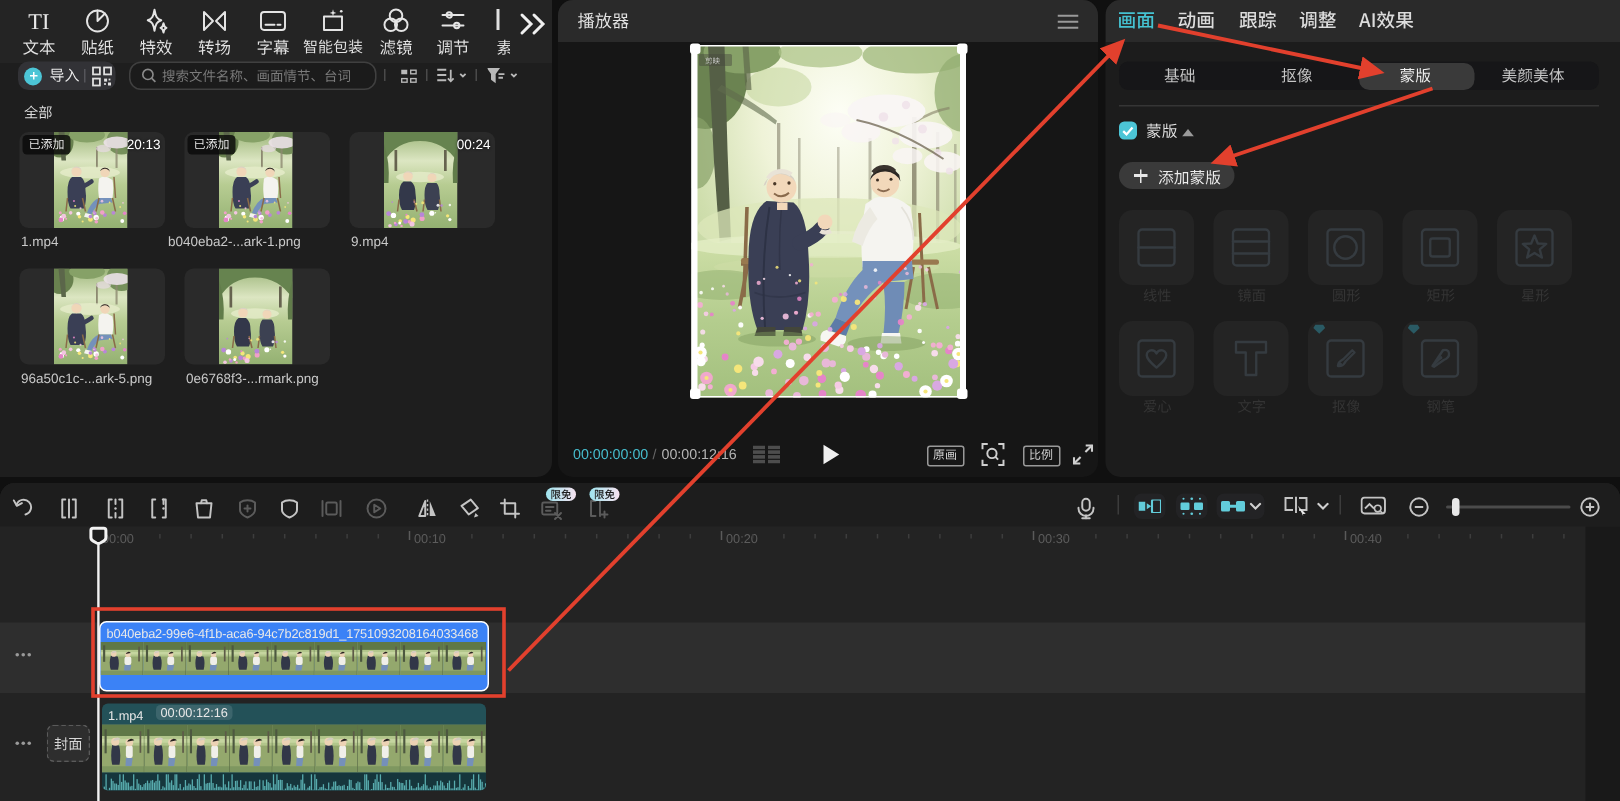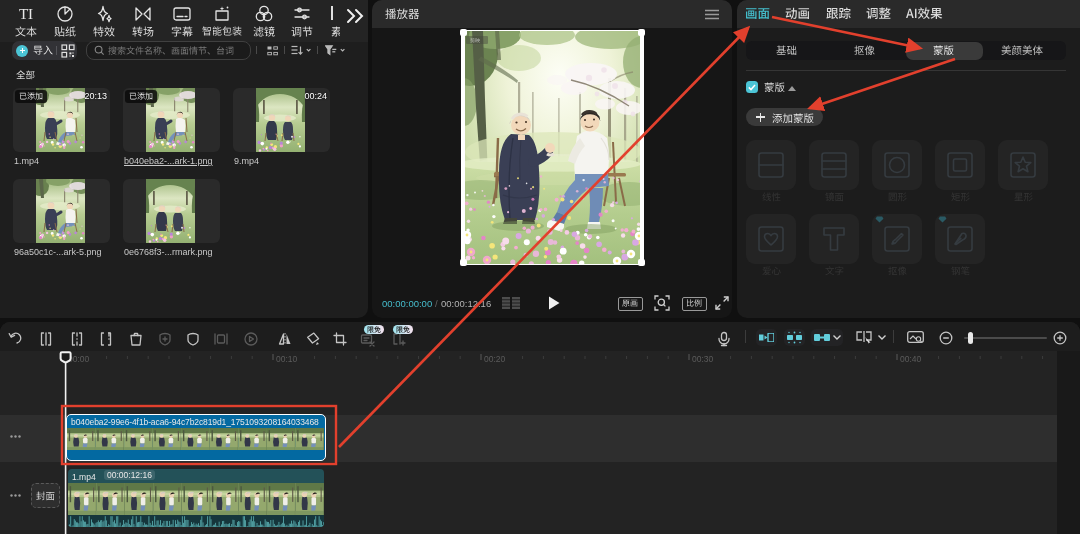--- a/index.html
+++ b/index.html
@@ -446,21 +446,21 @@
             </g>
             <g transform="translate(8.0,7.0) scale(0.008000,-0.008000)">
               <path d="M407 289C384 213 342 126 280 75L335 34C400 92 441 186 466 266ZM643 254C672 187 701 99 709 40L770 63C760 120 732 207 699 273ZM766 281C823 205 883 100 907 31L970 63C944 132 884 233 825 309ZM533 397V3C533 -9 529 -13 515 -13C502 -13 459 -14 409 -12C418 -33 427 -60 430 -80C497 -80 541 -79 568 -68C595 -57 603 -37 603 2V397ZM85 777C143 748 213 701 246 667L291 728C256 761 186 804 129 831ZM38 506C98 480 170 437 205 405L248 466C212 498 140 537 79 561ZM60 -25 127 -67C171 22 221 139 259 239L199 281C157 173 100 49 60 -25ZM327 783V713H548C537 667 522 622 503 579H281V508H466C416 427 347 357 254 311C268 297 290 270 300 254C414 313 494 403 550 508H676C732 408 826 316 922 270C933 288 956 314 971 328C888 363 807 431 754 508H954V579H584C601 622 615 667 627 713H920V783Z"></path>
             </g>
             <g transform="translate(16.0,7.0) scale(0.008000,-0.008000)">
               <path d="M572 716V-65H644V9H838V-57H913V716ZM644 81V643H838V81ZM195 827 194 650H53V577H192C185 325 154 103 28 -29C47 -41 74 -64 86 -81C221 66 256 306 265 577H417C409 192 400 55 379 26C370 13 360 9 345 10C327 10 284 10 237 14C250 -7 257 -39 259 -61C304 -64 350 -65 378 -61C407 -57 426 -48 444 -22C475 21 482 167 490 612C490 623 490 650 490 650H267L269 827Z"></path>
             </g>
           </svg>
         </div>
 </div>
-<div class="abs" style="left:124px;top:156px;font-size:9px;color:#c9c9c9;text-decoration:underline;">b040eba2-...ark-1.png</div>
+<div class="abs" style="left:112px;top:156px;font-size:9px;color:#c9c9c9;">b040eba2-...ark-1.png</div>
 <div class="abs" style="left:233px;top:88px;width:97px;height:64px;background:#2a2a2a;border-radius:6px;overflow:hidden;">
 <div class="abs" style="left:23px;top:0;width:49px;height:64px;">
           <svg width="49" height="64" viewBox="0 0 49 64" preserveAspectRatio="none">
             <defs>
               <linearGradient id="gt3a" x1="0" y1="0" x2="0" y2="1">
                 <stop offset="0" stop-color="#9cb579"></stop>
                 <stop offset="0.3" stop-color="#dce6c2"></stop>
                 <stop offset="0.55" stop-color="#b7cc92"></stop>
                 <stop offset="1" stop-color="#94b172"></stop>
               </linearGradient>
@@ -1535,21 +1535,21 @@
 <div class="abs" style="left:36.0px;top:169px;">
         <svg width="19" height="11" viewBox="0 0 19 11" fill="#d8d8d8">
           <g transform="translate(0.0,8.4) scale(0.009500,-0.009500)">
             <path d="M553 419C588 344 631 245 650 186L719 215C698 271 653 369 617 441ZM786 830V605H514V533H786V18C786 1 779 -5 761 -5C744 -6 688 -6 625 -4C637 -25 650 -58 654 -78C737 -78 787 -75 817 -63C847 -51 860 -29 860 18V533H958V605H860V830ZM242 840V710H77V642H242V504H46V435H499V504H315V642H478V710H315V840ZM37 36 48 -38C172 -18 350 12 518 40L514 110L315 78V226H487V294H315V412H242V294H69V226H242V67Z"></path>
           </g>
           <g transform="translate(9.5,8.4) scale(0.009500,-0.009500)">
             <path d="M389 334H601V221H389ZM389 395V506H601V395ZM389 160H601V43H389ZM58 774V702H444C437 661 426 614 416 576H104V-80H176V-27H820V-80H896V576H493L532 702H945V774ZM176 43V506H320V43ZM820 43H670V506H820Z"></path>
           </g>
         </svg>
       </div>
-<div class="abs" style="left:66px;top:92px;width:260px;height:47px;background:#0369a1;border:1.5px solid #fff;border-radius:5px;box-sizing:border-box;overflow:hidden;">
+<div class="abs" style="left:66px;top:92px;width:260px;height:47px;background:#3b82f6;border:1.5px solid #fff;border-radius:5px;box-sizing:border-box;overflow:hidden;">
 <div class="abs" style="left:4px;top:2px;font-size:8.5px;color:#e8e8e8;white-space:nowrap;letter-spacing:-0.1px;">b040eba2-99e6-4f1b-aca6-94c7b2c819d1_1751093208164033468</div>
 <div class="abs" style="left:0;top:13px;width:257px;height:22px;">
           <svg width="257" height="22" viewBox="0 0 257 22" preserveAspectRatio="none">
             <g transform="translate(0.00,0)">
               <rect width="28.56" height="22" fill="#94a86d"></rect>
               <rect width="28.56" height="5.28" fill="#5f7847"></rect>
               <rect x="0" y="5.28" width="28.56" height="4.40" fill="#bcd096" opacity="0.75"></rect>
               <rect x="0" y="6.60" width="28.56" height="1.76" fill="#d2e0ae" opacity="0.6"></rect>
               <rect x="1.71" y="2.20" width="1.43" height="11.00" fill="#4d5840"></rect>
               <rect x="25.13" y="3.08" width="1.14" height="9.90" fill="#5d5a48"></rect>

